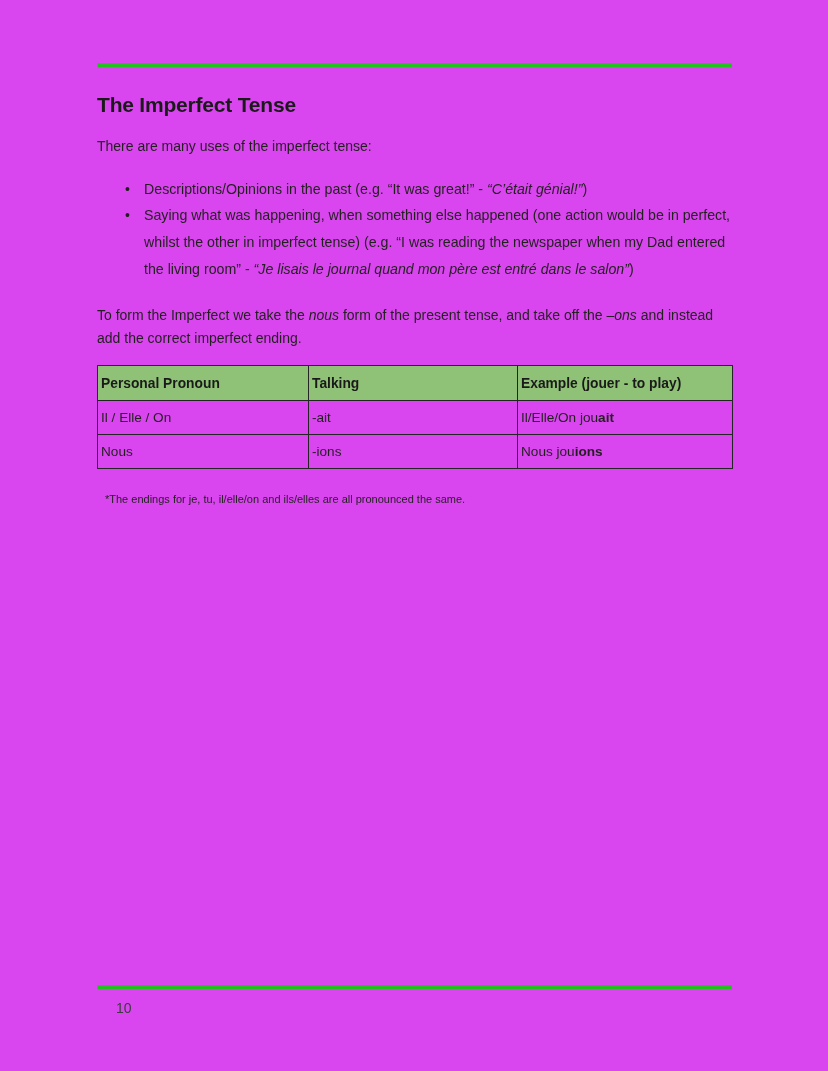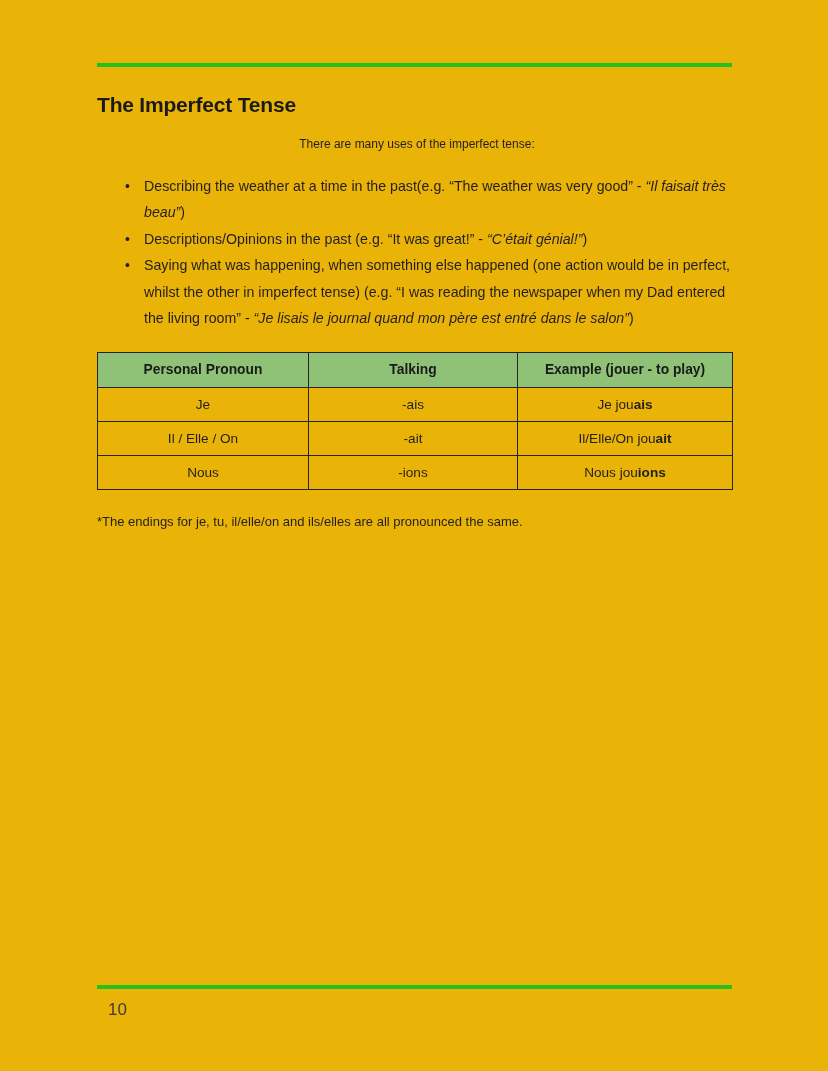--- a/index.html
+++ b/index.html
@@ -14,21 +14,21 @@
     font-family: "Liberation Sans", sans-serif;
     color: #231f20;
     overflow: hidden;
   }
 
   .page {
     position: absolute;
     left: 0; top: 0;
     width: 828px;
     height: 1071px;
-    background: #eab308;
+    background: #d946ef;
   }
 
   .rule {
     position: absolute;
     left: 97px;
     width: 635px;
     height: 4px;
     background: #22c11e;
   }
   .rule-top { top: 63px; }
@@ -44,25 +44,24 @@
   h1.title {
     font-size: 21px;
     font-weight: bold;
     letter-spacing: -0.2px;
     margin: 0 0 18px 0;
     color: #1a1a1a;
     line-height: 1.2;
   }
 
   p.para {
-    font-size: 12px;
+    font-size: 14px;
     line-height: 1.62;
     margin: 0 0 14px 0;
     color: #231f20;
-    text-align: center;
   }
 
   ul.uses {
     list-style: none;
     margin: 18px 0 20px 0;
     padding: 0;
   }
   ul.uses li {
     position: relative;
     padding-left: 47px;
@@ -89,100 +88,95 @@
   }
 
   table.conj {
     border-collapse: collapse;
     width: 635px;
     table-layout: fixed;
     margin: 0;
   }
   table.conj th, table.conj td {
     border: 1.3px solid #252525;
-    padding: 0 24px;
+    padding: 0 3px;
     height: 33px;
     font-size: 13.6px;
-    text-align: center;
+    text-align: left;
     vertical-align: middle;
     color: #231f20;
   }
   table.conj thead th {
     background: #8fc277;
     font-weight: bold;
     font-size: 13.8px;
     height: 34px;
     color: #1a1a1a;
   }
   table.conj col.c1 { width: 211px; }
   table.conj col.c2 { width: 209px; }
   table.conj col.c3 { width: 215px; }
 
   .stem-end { font-weight: bold; }
 
   p.footnote {
-    font-size: 13px;
+    font-size: 11px;
     line-height: 1.6;
-    margin: 22px 0 0 0;
+    margin: 22px 0 0 8px;
     color: #231f20;
   }
 
   .page-number {
     position: absolute;
-    left: 108px;
+    left: 116px;
     top: 1000px;
-    font-size: 17px;
+    font-size: 14px;
     color: #3c3c3c;
   }
 </style>
 </head>
 <body>
 
 <div class="page">
 
   <div class="rule rule-top"></div>
 
   <div class="content">
 
     <h1 class="title">The Imperfect Tense</h1>
 
     <p class="para">There are many uses of the imperfect tense:</p>
 
     <ul class="uses">
       <li>
-        <span>Describing the weather at a time in the past(e.g. “The weather was very good” - </span><span class="it">“Il faisait très beau”</span><span>)</span>
-      </li>
-      <li>
         <span>Descriptions/Opinions in the past (e.g. “It was great!” - </span><span class="it">“C’était génial!”</span><span>)</span>
       </li>
       <li>
         <span>Saying what was happening, when something else happened (one action would be in perfect, whilst the other in imperfect tense) (e.g. “I was reading the newspaper when my Dad entered the living room” -  </span><span class="it">“Je lisais le journal quand mon père est entré dans le salon”</span><span>)</span>
       </li>
     </ul>
 
+    <p class="para form-note">
+      <span>To form the Imperfect we take the </span><span class="it">nous</span><span> form of the present tense, and take off the </span><span class="it">–ons</span><span> and instead add the correct imperfect ending.</span>
+    </p>
 
     <table class="conj">
       <colgroup>
         <col class="c1">
           <col class="c2">
           <col class="c3">
       </colgroup>
       <thead>
         <tr>
           <th>Personal Pronoun</th>
           <th>Talking</th>
           <th>Example (jouer - to play)</th>
         </tr>
       </thead>
       <tbody>
-        <tr>
-          <td>Je</td>
-          <td>-ais</td>
-          <td><span>Je jou</span><span class="stem-end">ais</span></td>
-        </tr>
         <tr>
           <td>Il / Elle / On</td>
           <td>-ait</td>
           <td><span>Il/Elle/On jou</span><span class="stem-end">ait</span></td>
         </tr>
         <tr>
           <td>Nous</td>
           <td>-ions</td>
           <td><span>Nous jou</span><span class="stem-end">ions</span></td>
         </tr>

